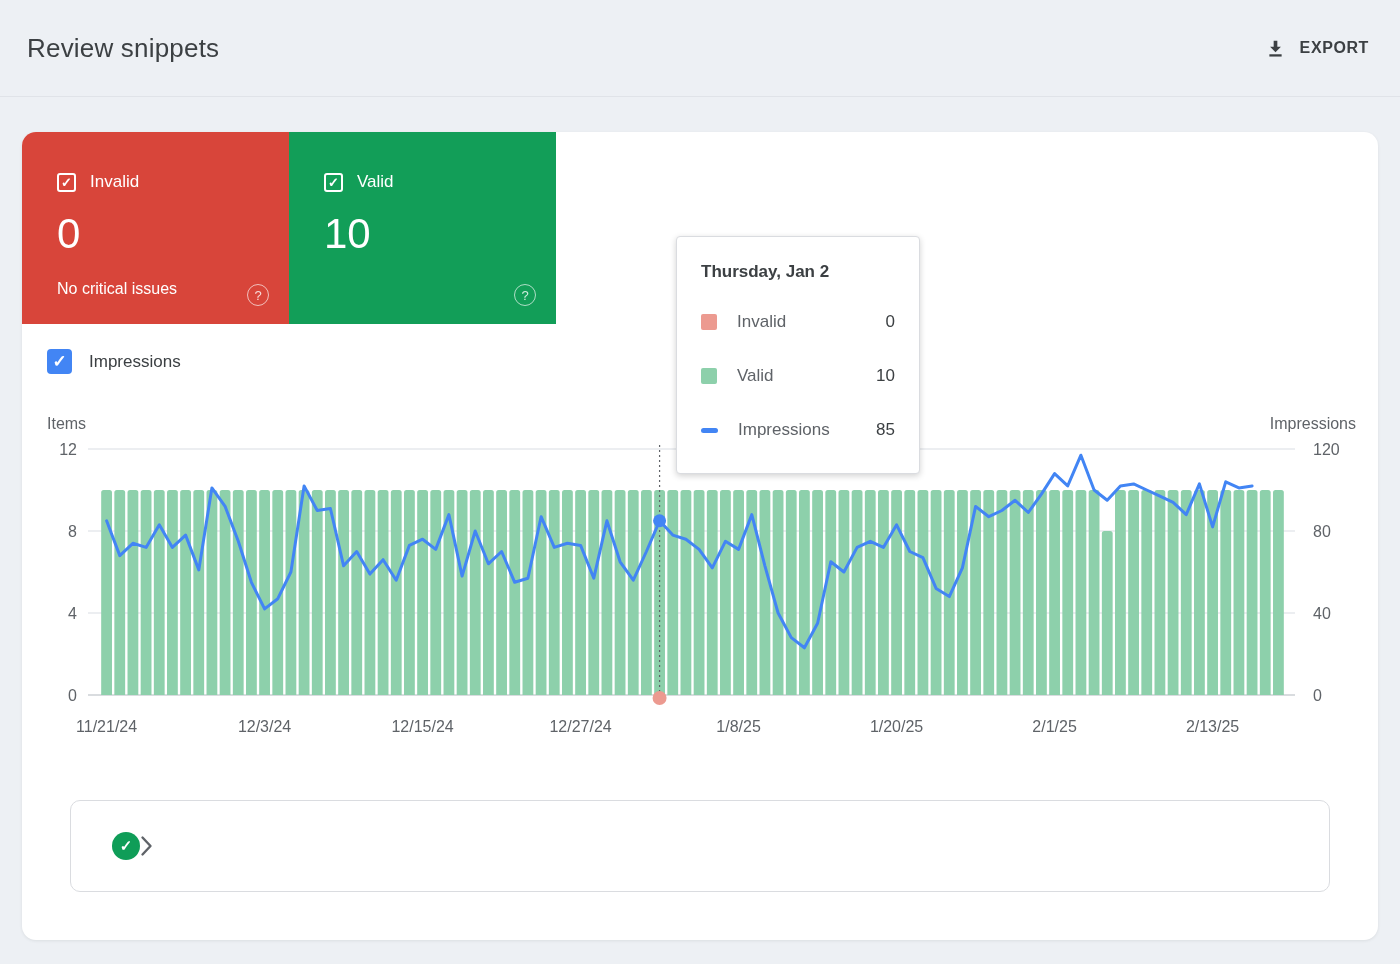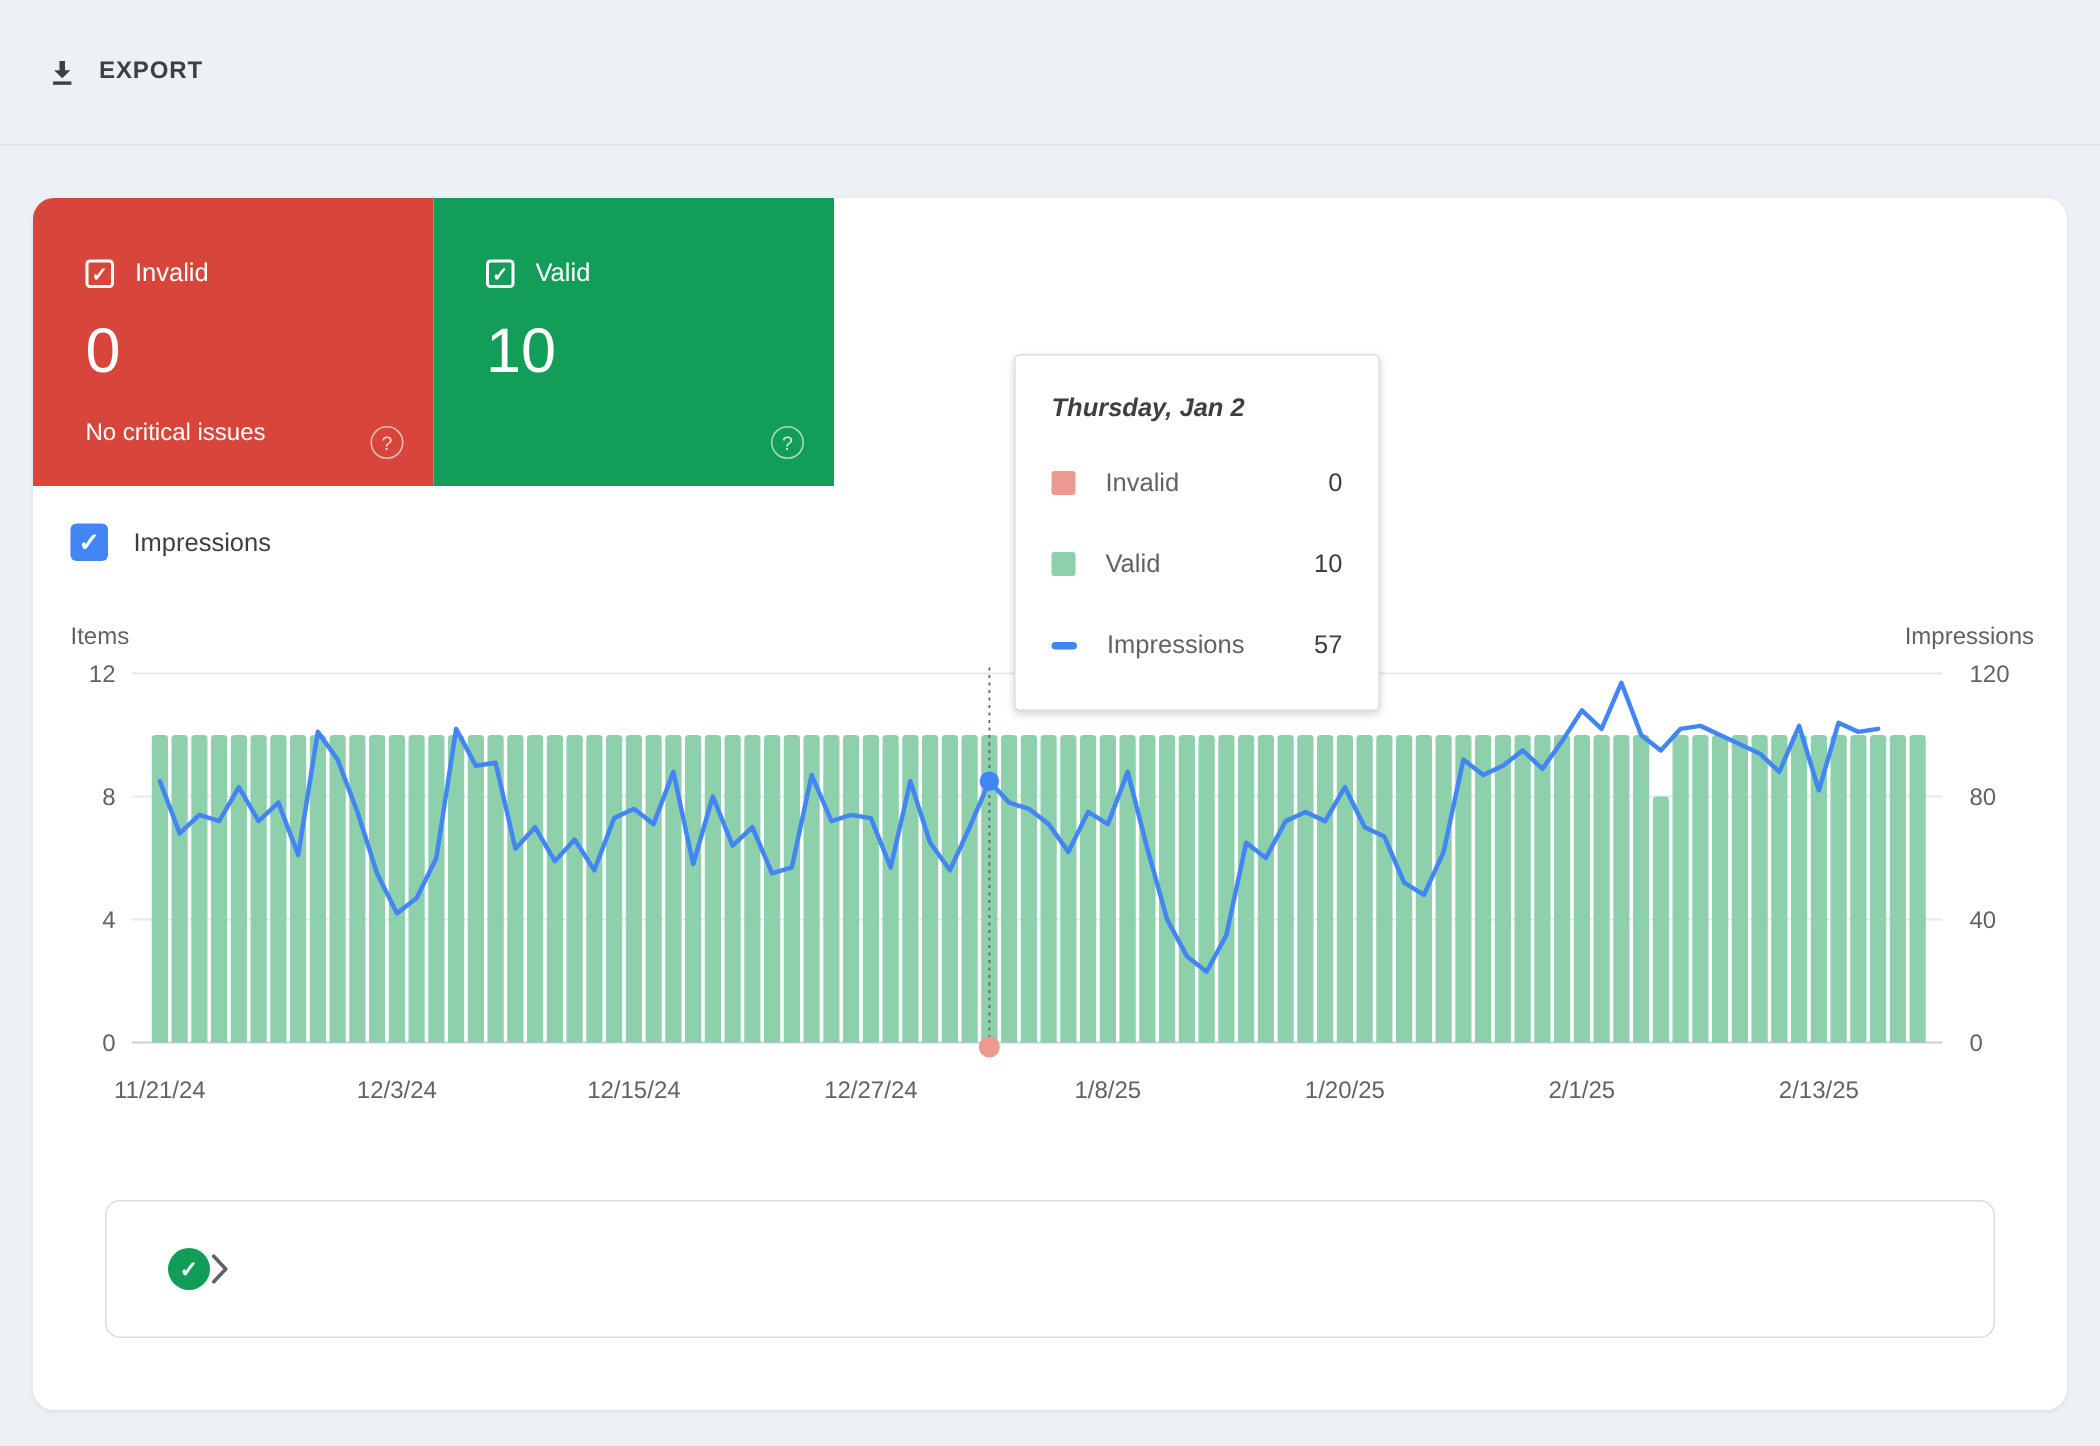--- a/index.html
+++ b/index.html
@@ -67,21 +67,21 @@
   
   .chart-svg { position:absolute; left:0; top:283px; }
   svg text { font-family:"Liberation Sans", sans-serif; }
   
   .tooltip {
     position:absolute; left:654px; top:104px; width:244px;
     background:#fff; border:1px solid #dadce0; border-radius:4px;
     box-shadow:0 2px 6px rgba(0,0,0,.18);
     padding:25px 24px 16px 24px; z-index:5;
   }
-  .tooltip-title { font-size:17px; font-weight:bold; color:#3c4043; margin-bottom:13px;font-style:italic; }
+  .tooltip-title { font-size:17px; font-weight:bold; color:#3c4043; margin-bottom:13px; }
   .trow { display:flex; align-items:center; height:54px; }
   .swatch { flex:0 0 auto; }
   .swatch.square { width:16px; height:16px; border-radius:2px; }
   .swatch.dash { width:17px; height:5px; border-radius:3px; }
   .tlabel { flex:1; margin-left:20px; font-size:17px; color:#5f6368; }
   .tvalue { font-size:17px; color:#3c4043; }
   
   .footer-action {
     position:absolute; left:48px; top:668px; width:1260px; height:92px;
     border:1px solid #dadce0; border-radius:10px; background:#fff;
@@ -92,20 +92,21 @@
     width:28px; height:28px; border-radius:50%;
     display:flex; align-items:center; justify-content:center;
     color:#fff; font-size:15px; font-weight:bold; flex:0 0 auto;
   }
   .footer-label { font-size:18px; color:#202124; margin-left:26px; flex:1; }
 </style>
 </head>
 <body>
 
 <div class="header">
+  <div class="page-title">Review snippets</div>
   <button class="export-btn">
     <span style="display:flex;">
       <svg width="21" height="21" viewBox="0 0 24 24">
         <path fill="#3c4043" d="M12 16.2 5.8 10h4.1V3h4.2v7h4.1z"></path>
         <rect x="5" y="18.6" width="14" height="2.6" fill="#3c4043"></rect>
       </svg>
     </span>
     <span>EXPORT</span>
   </button>
 </div>
@@ -263,21 +264,21 @@
       <span class="tvalue">0</span>
     </div>
     <div class="trow">
       <span class="swatch square" style="background: rgb(141, 208, 171);"></span>
       <span class="tlabel">Valid</span>
       <span class="tvalue">10</span>
     </div>
     <div class="trow">
       <span class="swatch dash" style="background: rgb(66, 133, 244);"></span>
       <span class="tlabel">Impressions</span>
-      <span class="tvalue">57</span>
+      <span class="tvalue">85</span>
     </div>
   </div>
 
   <div class="footer-action">
     <span class="check-circle" style="background: rgb(15, 157, 88);">✓</span>
     <span style="display:flex;">
       <svg width="13" height="22" viewBox="0 0 13 22">
         <path d="M2.5 2.5 L10.5 11 L2.5 19.5" stroke="#5f6368" stroke-width="2.4" fill="none" stroke-linecap="round" stroke-linejoin="round"></path>
       </svg>
     </span>

